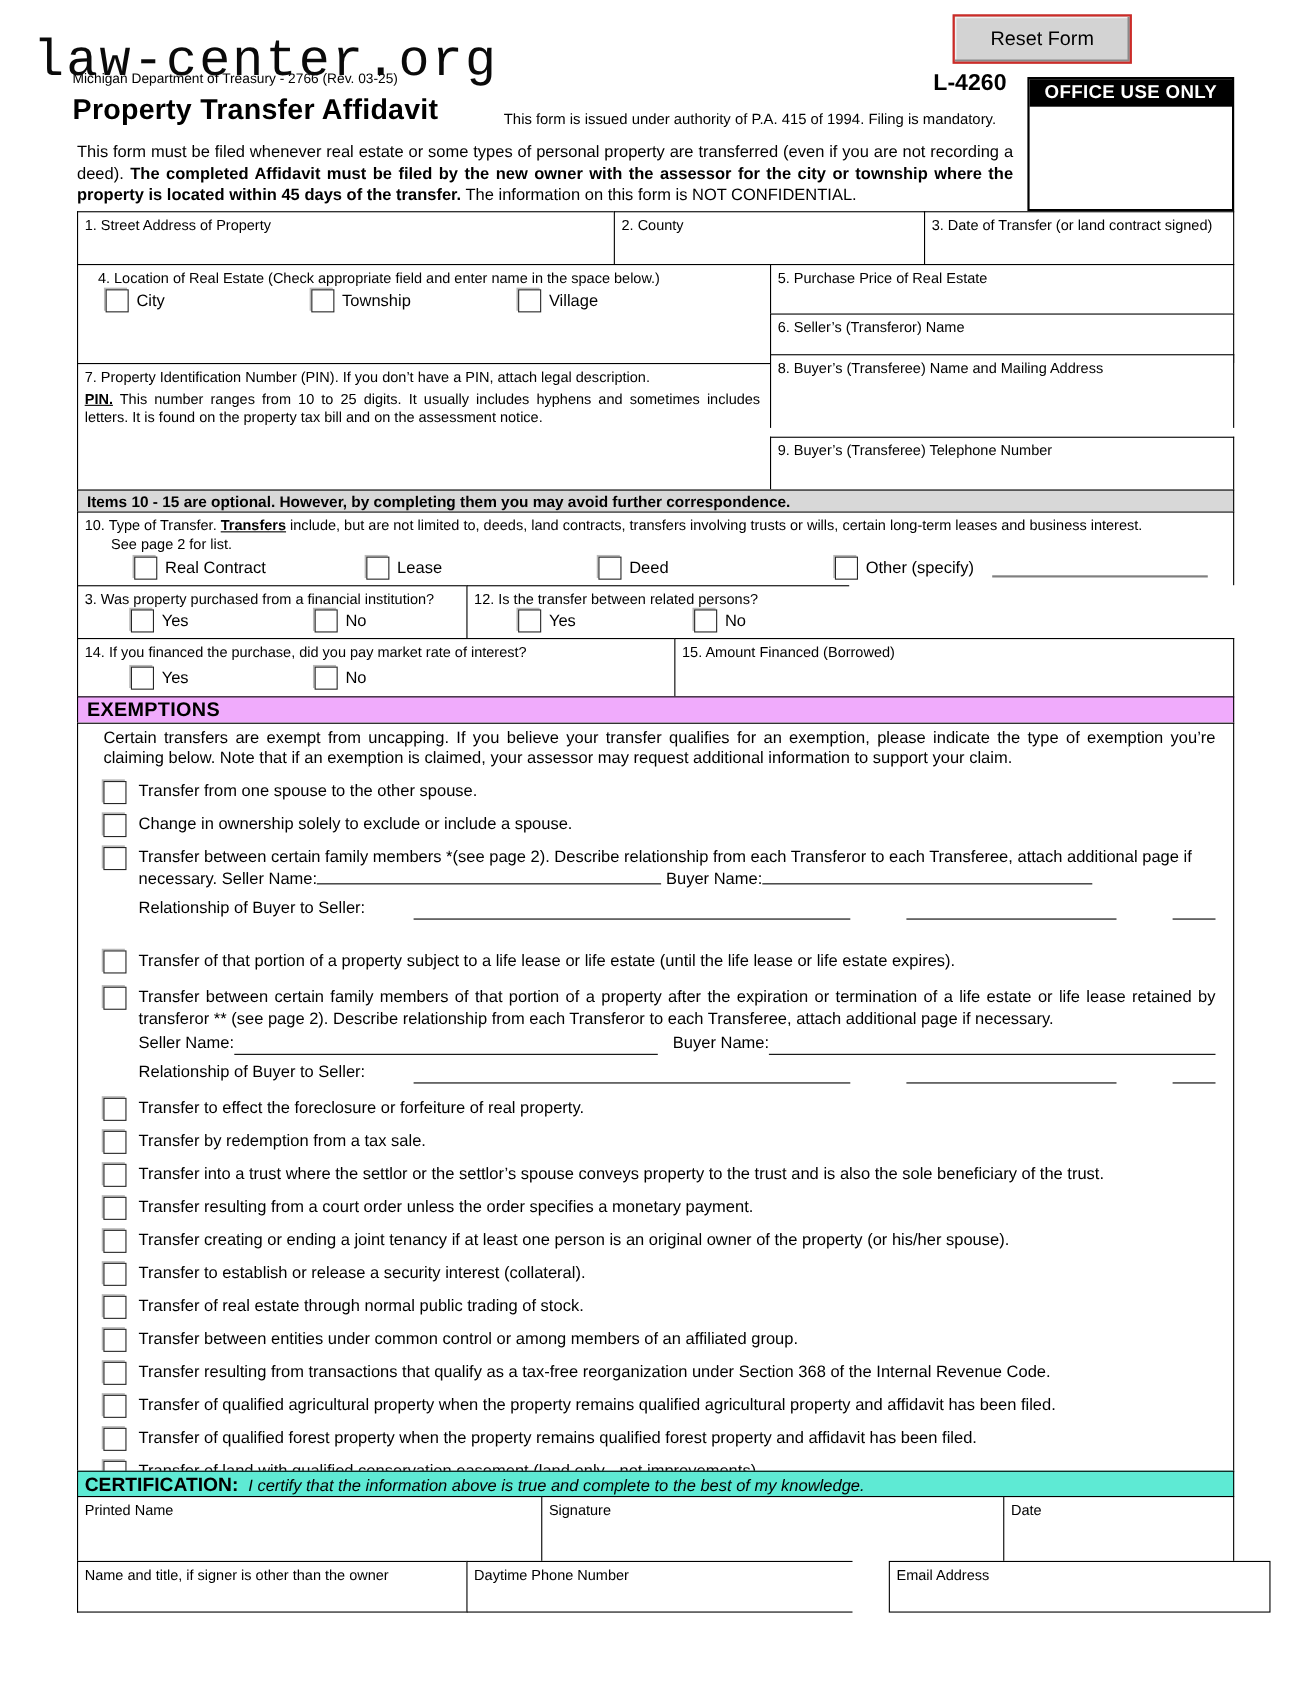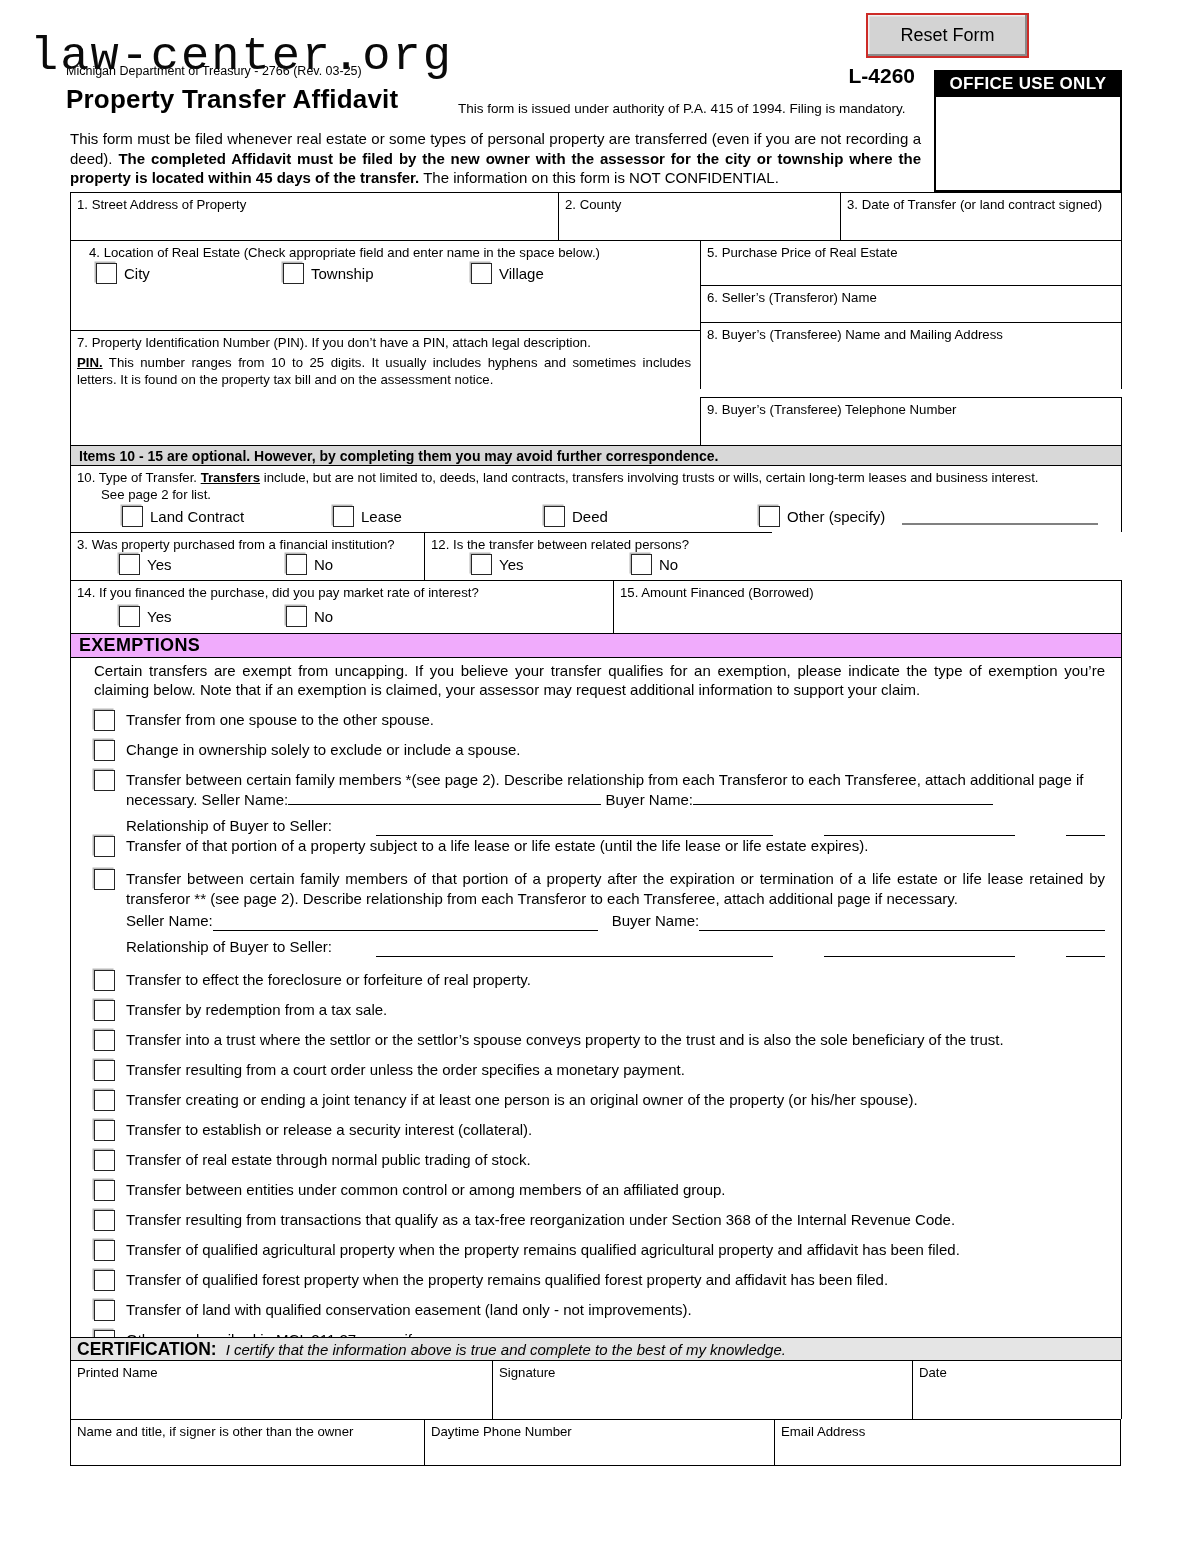--- a/index.html
+++ b/index.html
@@ -41,21 +41,21 @@
   .xcb{flex:0 0 21px;width:21px;height:21px;background:#fff;border:1.6px solid #262626;
        box-shadow:-1.5px -1.5px 0 #b9b9b9;box-sizing:border-box;margin-top:0;cursor:pointer;}
   .x-body{flex:1;font-size:15px;line-height:20px;}
   .just{text-align:justify;}
   .name-line{display:flex;align-items:flex-end;margin-top:2px;}
   .rel-line{display:flex;align-items:flex-end;margin-top:6px;gap:44px;}
   .nl-label{flex:0 0 auto;}
   .fxul{border-bottom:1.4px solid #000;height:13px;}
   .gap6{margin-left:7px;}
   
-  .certband{display:flex;align-items:baseline;gap:9px;padding:1px 0 0 6px;background:#e5e5e5;}
+  .certband{display:flex;align-items:baseline;gap:9px;padding:1px 0 0 6px;background:#5eead4;}
   .certhead{font-size:17.5px;font-weight:bold;}
   .certstmt{font-size:15px;font-style:italic;}
 </style>
 </head>
 <body>
 
 <div class="watermark">law-center.org</div>
 
 <div class="deptline">Michigan Department of Treasury - 2766 (Rev. 03-25)</div>
 <div class="title">Property Transfer Affidavit</div>
@@ -107,21 +107,21 @@
   </div>
 
   <div class="cell br band" style="left:0;top:253px;width:1052px;height:20px;">
     <div class="bandtext">Items 10 - 15 are optional. However, by completing them you may avoid further correspondence.</div>
   </div>
 
   <div class="cell br" style="left:0;top:273px;width:1052px;height:67px;">
     <div class="lab"><span>10. Type of Transfer. </span><span class="bold-ul">Transfers</span><span> include, but are not limited to, deeds, land contracts, transfers involving trusts or wills, certain long-term leases and business interest.</span></div>
     <div class="lab" style="padding-left:30px;padding-top:1px;">See page 2 for list.</div>
     <div class="cb" style="left:51px;top:40px;"></div>
-    <div class="cbl" style="left:79px;top:40px;">Land Contract</div>
+    <div class="cbl" style="left:79px;top:40px;">Real Contract</div>
     <div class="cb" style="left:262px;top:40px;"></div>
     <div class="cbl" style="left:290px;top:40px;">Lease</div>
     <div class="cb" style="left:473px;top:40px;"></div>
     <div class="cbl" style="left:501px;top:40px;">Deed</div>
     <div class="cb" style="left:688px;top:40px;"></div>
     <div class="cbl" style="left:716px;top:40px;">Other (specify)</div>
     <div class="ulg" style="position:absolute;left:831px;top:44px;width:196px;"></div>
   </div>
 
   <div class="cell" style="left:0;top:340px;width:354px;height:48px;">
@@ -172,21 +172,21 @@
           <span>Transfer between certain family members *(see page 2). Describe relationship from each Transferor to each Transferee, attach additional page if necessary. </span><span>Seller Name:</span><span class="ul" style="width:313px;"></span> <span>Buyer Name:</span><span class="ul" style="width:300px;"></span>
           <div class="rel-line">
             <span class="nl-label">Relationship of Buyer to Seller:</span>
             <span class="fxul" style="flex:484 0 0;"></span>
             <span class="fxul gap6" style="flex:233 0 0;"></span>
             <span class="fxul gap6" style="flex:48 0 0;"></span>
           </div>
         </div>
       </div>
 
-      <div class="x-item" style="margin-top:0;">
+      <div class="x-item" style="margin-top:28px;">
         <span class="xcb"></span>
         <div class="x-body">Transfer of that portion of a property subject to a life lease or life estate (until the life lease or life estate expires).</div>
       </div>
 
       <div class="x-item" style="margin-top:12px;">
         <span class="xcb"></span>
         <div class="x-body">
           <div class="just">Transfer between certain family members of that portion of a property after the expiration or termination of a life estate or life lease retained by transferor ** (see page 2). Describe relationship from each Transferor to each Transferee, attach additional page if necessary.</div>
           <div class="name-line">
             <span class="nl-label">Seller Name:</span>
@@ -277,17 +277,17 @@
   <div class="cell br" style="left:842px;top:1168px;width:210px;height:59px;">
     <div class="lab">Date</div>
   </div>
 
   <div class="cell bb" style="left:0;top:1227px;width:354px;height:47px;">
     <div class="lab">Name and title, if signer is other than the owner</div>
   </div>
   <div class="cell bb" style="left:354px;top:1227px;width:351px;height:47px;">
     <div class="lab">Daytime Phone Number</div>
   </div>
-  <div class="cell bb br" style="left:704px;top:1227px;width:347px;height:47px;">
+  <div class="cell bb br" style="left:738px;top:1227px;width:347px;height:47px;">
     <div class="lab">Email Address</div>
   </div>
 
 </div>
 
 </body></html>

